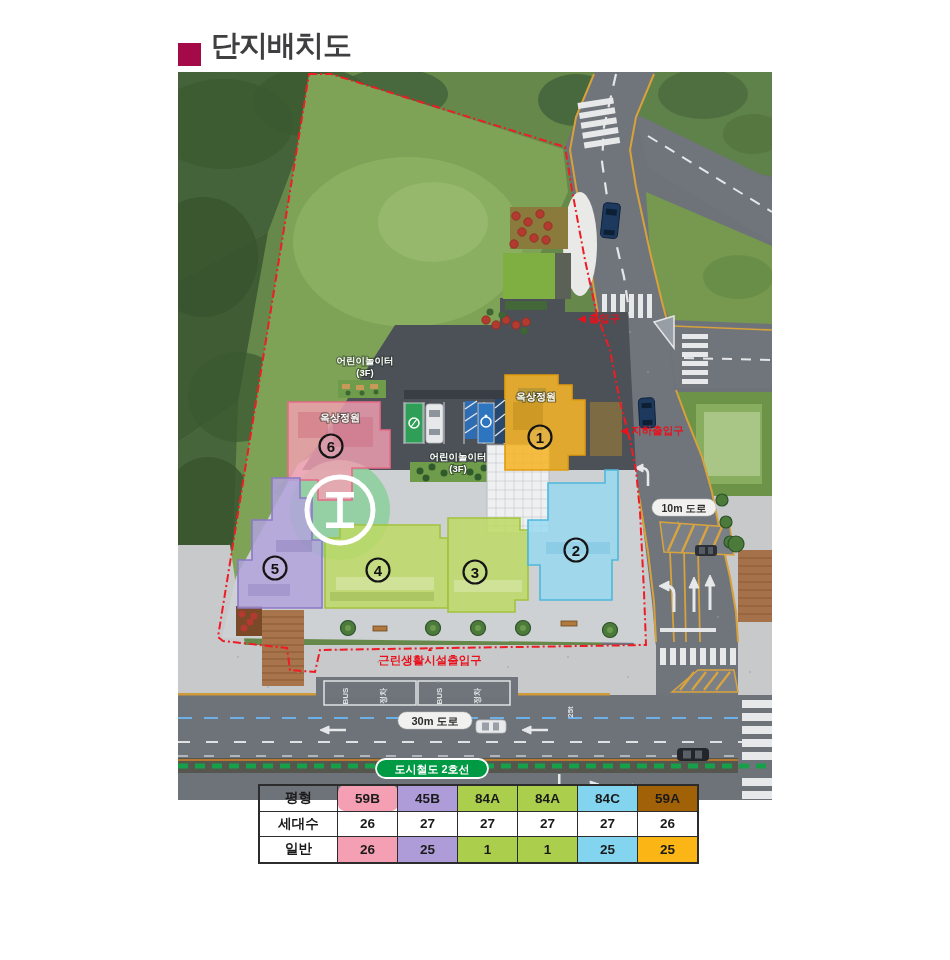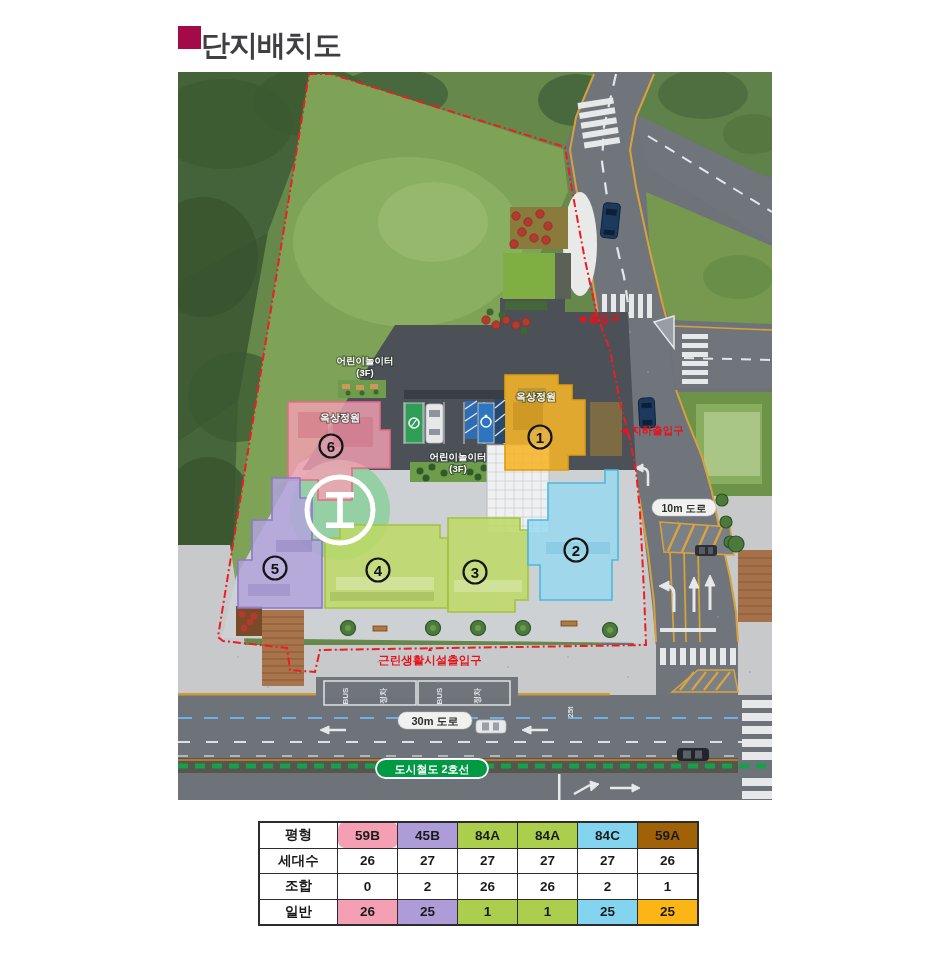--- a/index.html
+++ b/index.html
@@ -1,26 +1,26 @@
 <!DOCTYPE html>
 <html><head>
 <meta charset="utf-8">
 <style>
   html,body{margin:0;padding:0;background:#ffffff;}
   body{width:950px;height:960px;position:relative;font-family:"Liberation Sans","DejaVu Sans",sans-serif;overflow:hidden;}
-  .title-row{position:absolute;left:178px;top:26px;display:flex;align-items:flex-start;gap:0;}
+  .title-row{position:absolute;left:178px;top:26px;display:flex;align-items:flex-end;gap:10px;}
   .title-sq{width:23px;height:23px;background:#a30a47;display:inline-block;}
   .title-tx{font-size:29px;font-weight:700;color:#3f3f41;letter-spacing:-1px;}
   .map-wrap{position:absolute;left:178px;top:72px;width:594px;height:728px;overflow:hidden;}
   svg text{font-family:"Liberation Sans","DejaVu Sans",sans-serif;}
   .wlabel{fill:#ffffff;font-weight:700;paint-order:stroke;stroke:rgba(35,48,35,0.55);stroke-width:2.2px;text-anchor:middle;}
   .rlabel{fill:#e8111c;font-weight:700;text-anchor:middle;}
   .pill-t{fill:#2d2d2d;font-weight:700;text-anchor:middle;}
   .num{fill:#121212;font-weight:700;text-anchor:middle;}
-  .unit-table{position:absolute;left:258px;top:821px;border-collapse:collapse;}
+  .unit-table{position:absolute;left:258px;top:784px;border-collapse:collapse;}
   .unit-table td{border:1.6px solid #2c2c2c;text-align:center;vertical-align:middle;
     width:59px;height:24.5px;font-size:13.5px;color:#1a1a1a;padding:0;font-weight:bold;}
   .unit-table td.lbl{width:77px;font-weight:700;}
   .unit-table td.typ{font-weight:700;}
   .unit-table{border:2px solid #2c2c2c;}
 </style>
 </head>
 <body>
 
 <div class="title-row">
@@ -471,29 +471,20 @@
   <tr>
     <td class="lbl">세대수</td>
     <td>26</td>
     <td>27</td>
     <td>27</td>
     <td>27</td>
     <td>27</td>
     <td>26</td>
   </tr>
   <tr>
-    <td class="lbl">조합</td>
-    <td>0</td>
-    <td>2</td>
-    <td>26</td>
-    <td>26</td>
-    <td>2</td>
-    <td>1</td>
-  </tr>
-  <tr>
     <td class="lbl">일반</td>
     <td style="background-color: rgb(244, 159, 179);">26</td>
     <td style="background-color: rgb(174, 156, 216);">25</td>
     <td style="background-color: rgb(171, 207, 76);">1</td>
     <td style="background-color: rgb(171, 207, 76);">1</td>
     <td style="background-color: rgb(131, 213, 239);">25</td>
     <td style="background-color: rgb(251, 181, 20);">25</td>
   </tr>
 </tbody>
   </table>

